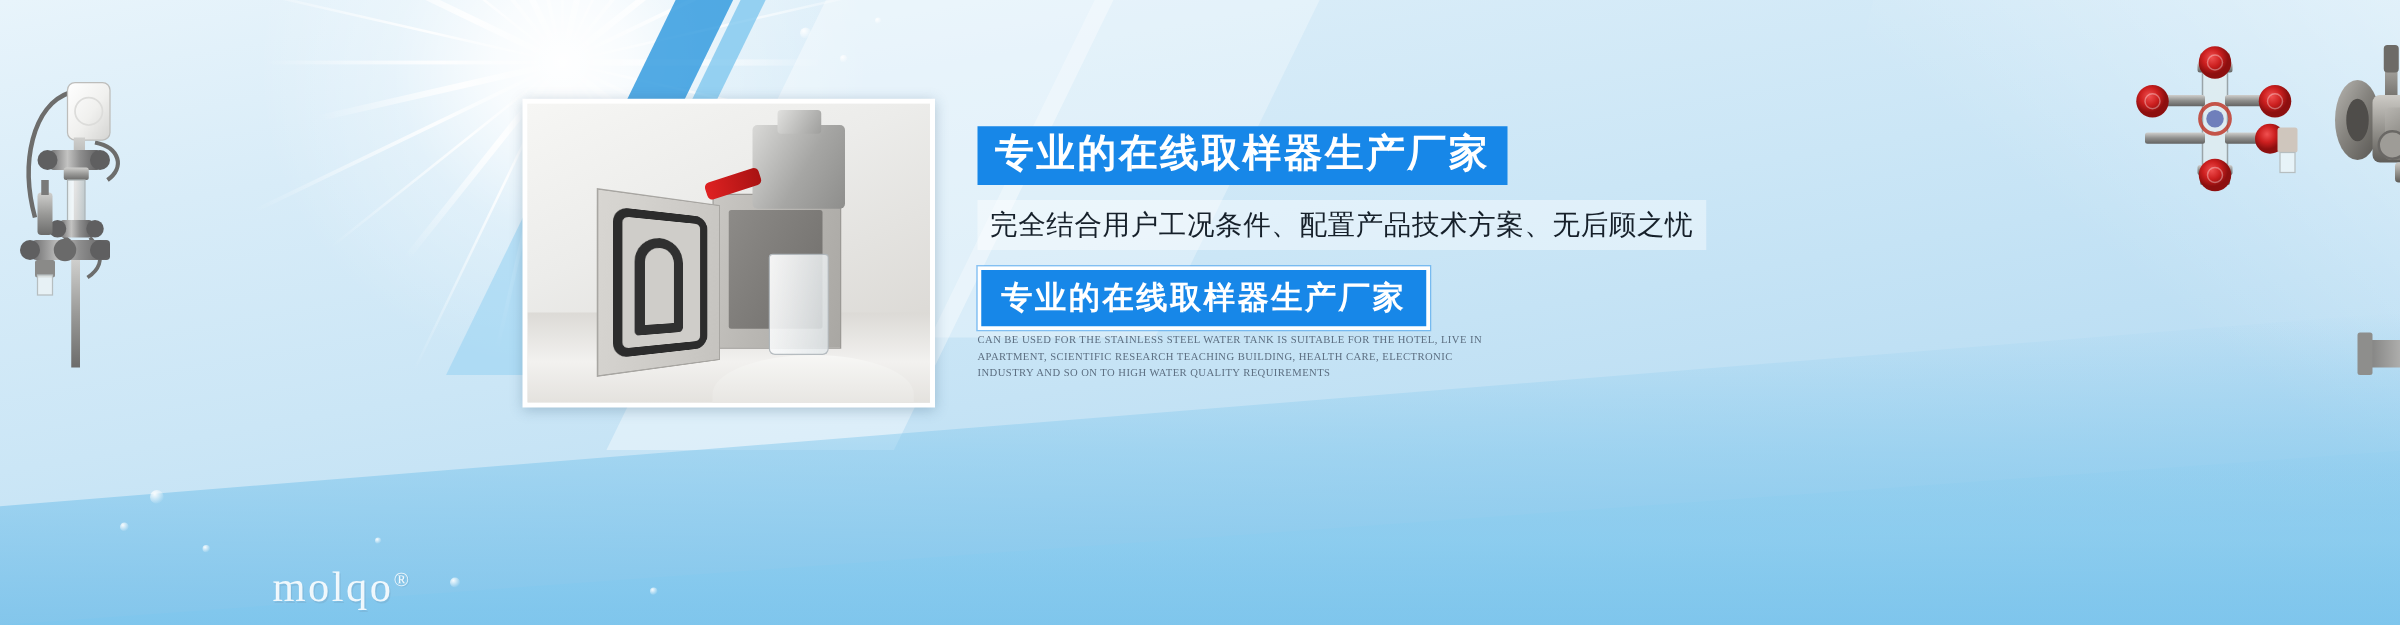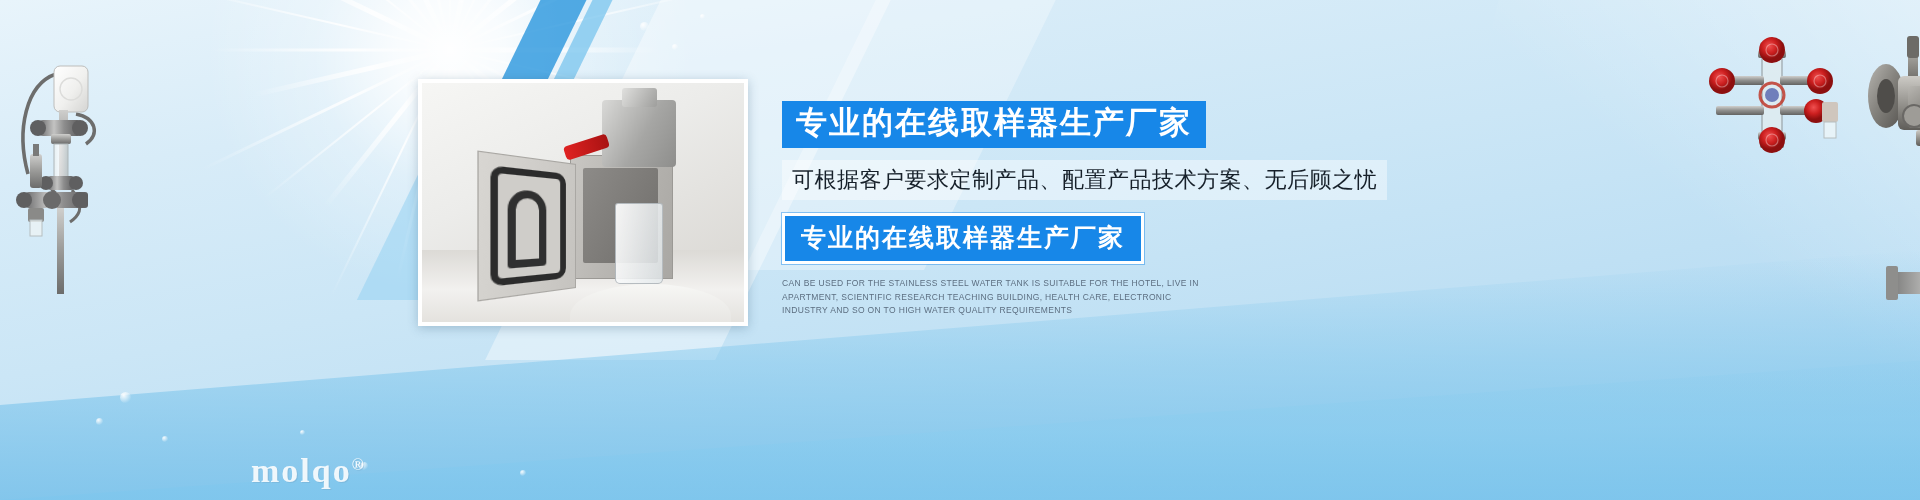--- a/index.html
+++ b/index.html
@@ -192,40 +192,39 @@
     border: 3px solid #ffffff;
     color: #ffffff;
     font-size: 25px;
     font-weight: 700;
     letter-spacing: 2px;
     padding: 5px 16px 7px 16px;
     white-space: nowrap;
     box-shadow: 0 0 0 1px rgba(23,135,232,.45);
   }
   .eng-note {
-    margin-top: 13px;
+    margin-top: 1px;
     width: 420px;
-    font-family: Liberation Sans, sans-serif;
+    font-family: Liberation Serif, serif;
     font-size: 8.5px;
     line-height: 1.62;
     letter-spacing: .35px;
     color: #5c6e80;
     text-transform: uppercase;
   }
 
   
   .watermark {
     position: absolute; left: 218px; top: 452px;
     font-family: "Liberation Serif", "DejaVu Serif", serif;
-    font-weight: 700;
+    font-weight: 400;
     font-size: 34px;
     letter-spacing: 2px;
     color: rgba(255,255,255,.88);
     text-shadow: 1px 1px 0 rgba(120,175,210,.55);
-    margin-left: 33px;
   }
   .watermark sup { font-size: 16px; vertical-align: super; }
 </style>
 </head>
 <body>
 
 <div id="banner">
 
   <div class="bg-layer">
     <div class="sunburst" id="sunburst">
@@ -434,21 +433,21 @@
     <rect x="132" y="38" width="12" height="34" rx="2" fill="#8e8e8c"></rect>
     <rect x="52" y="36" width="44" height="46" rx="4" fill="url(#bv)"></rect>
     <rect x="60" y="78" width="28" height="14" rx="2" fill="#8a8a88"></rect>
     <rect x="58" y="90" width="32" height="14" rx="2" fill="#d9d7d2"></rect>
     <rect x="60" y="104" width="28" height="42" rx="2" fill="rgba(242,248,250,.68)" stroke="#b6bec0" stroke-width="1.4"></rect>
     <rect x="62" y="126" width="24" height="20" fill="rgba(200,220,228,.45)"></rect>
   </svg>
 
   <div class="text-block">
     <div><span class="headline-bar">专业的在线取样器生产厂家</span></div>
-    <div><span class="subline">可根据客户要求定制产品、配置产品技术方案、无后顾之忧</span></div>
+    <div><span class="subline">完全结合用户工况条件、配置产品技术方案、无后顾之忧</span></div>
     <div><span class="cta-box">专业的在线取样器生产厂家</span></div>
     <div class="eng-note">CAN BE USED FOR THE STAINLESS STEEL WATER TANK IS SUITABLE FOR THE HOTEL, LIVE IN APARTMENT, SCIENTIFIC RESEARCH TEACHING BUILDING, HEALTH CARE, ELECTRONIC INDUSTRY AND SO ON TO HIGH WATER QUALITY REQUIREMENTS</div>
   </div>
 
   <div class="watermark">
     <span>molqo</span><sup>®</sup>
   </div>
 
 </div>
 

